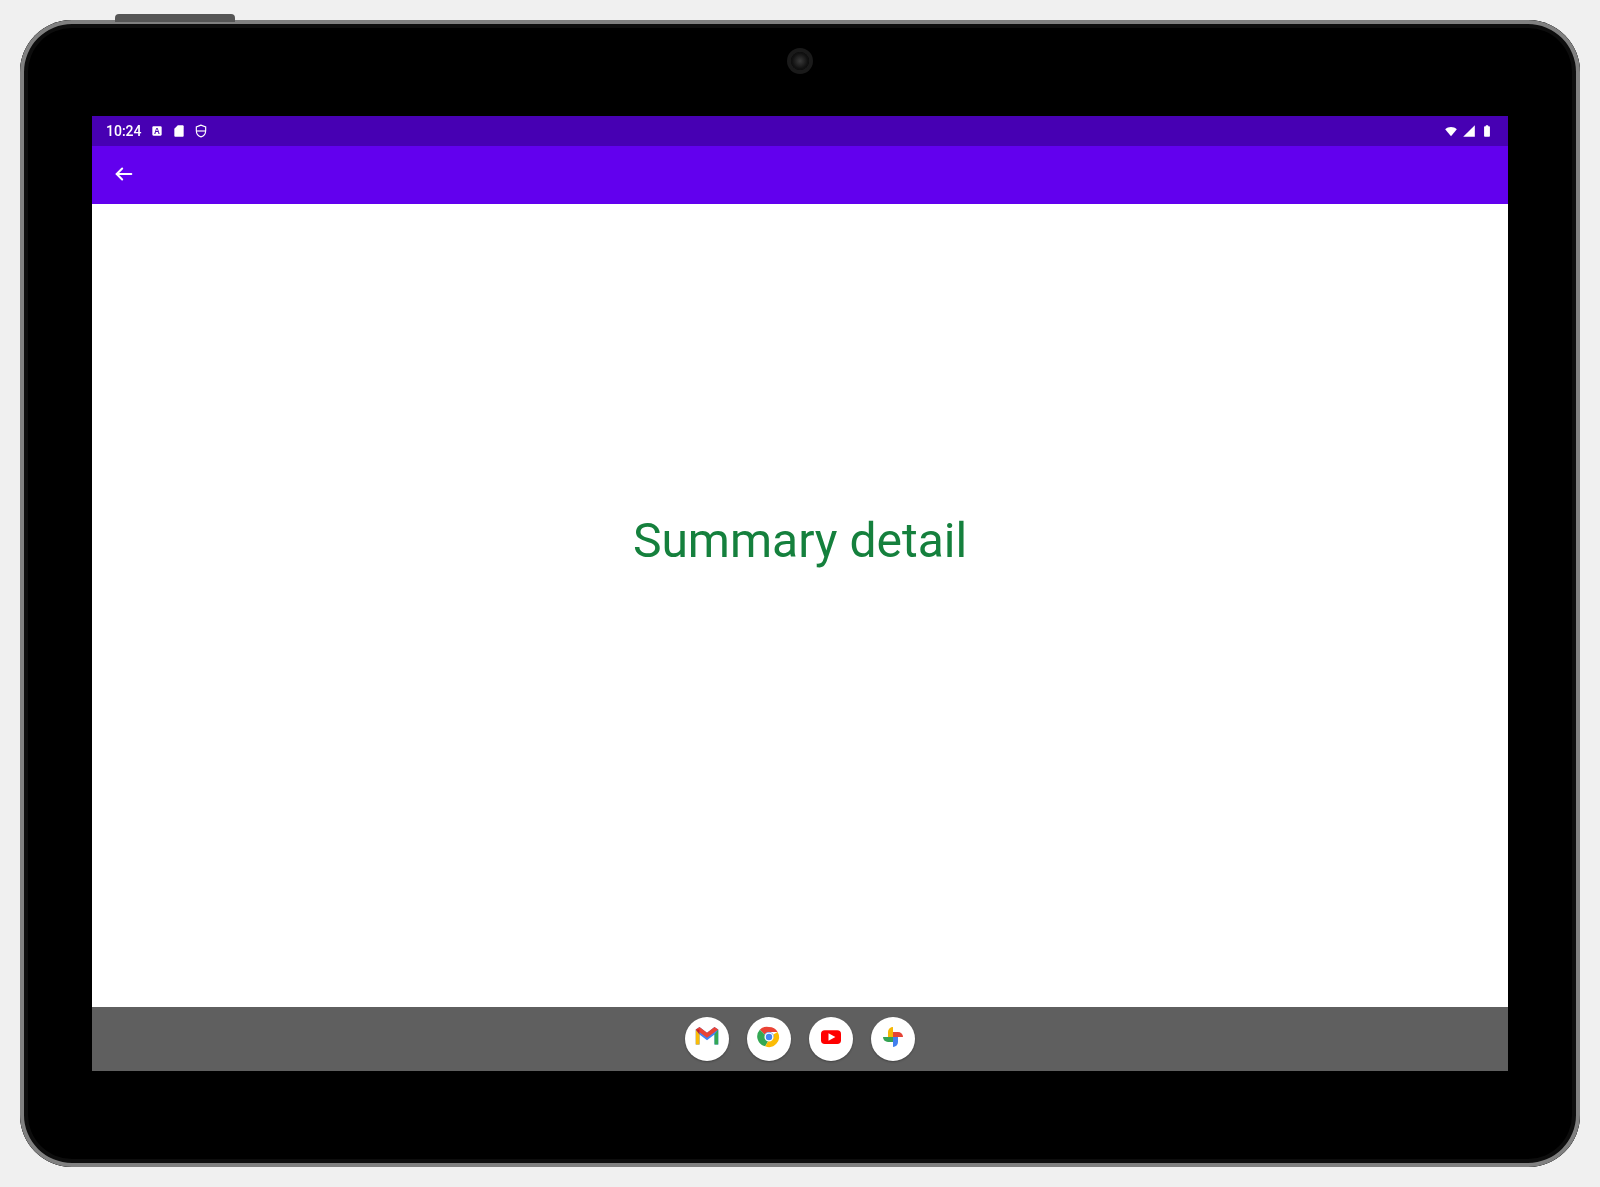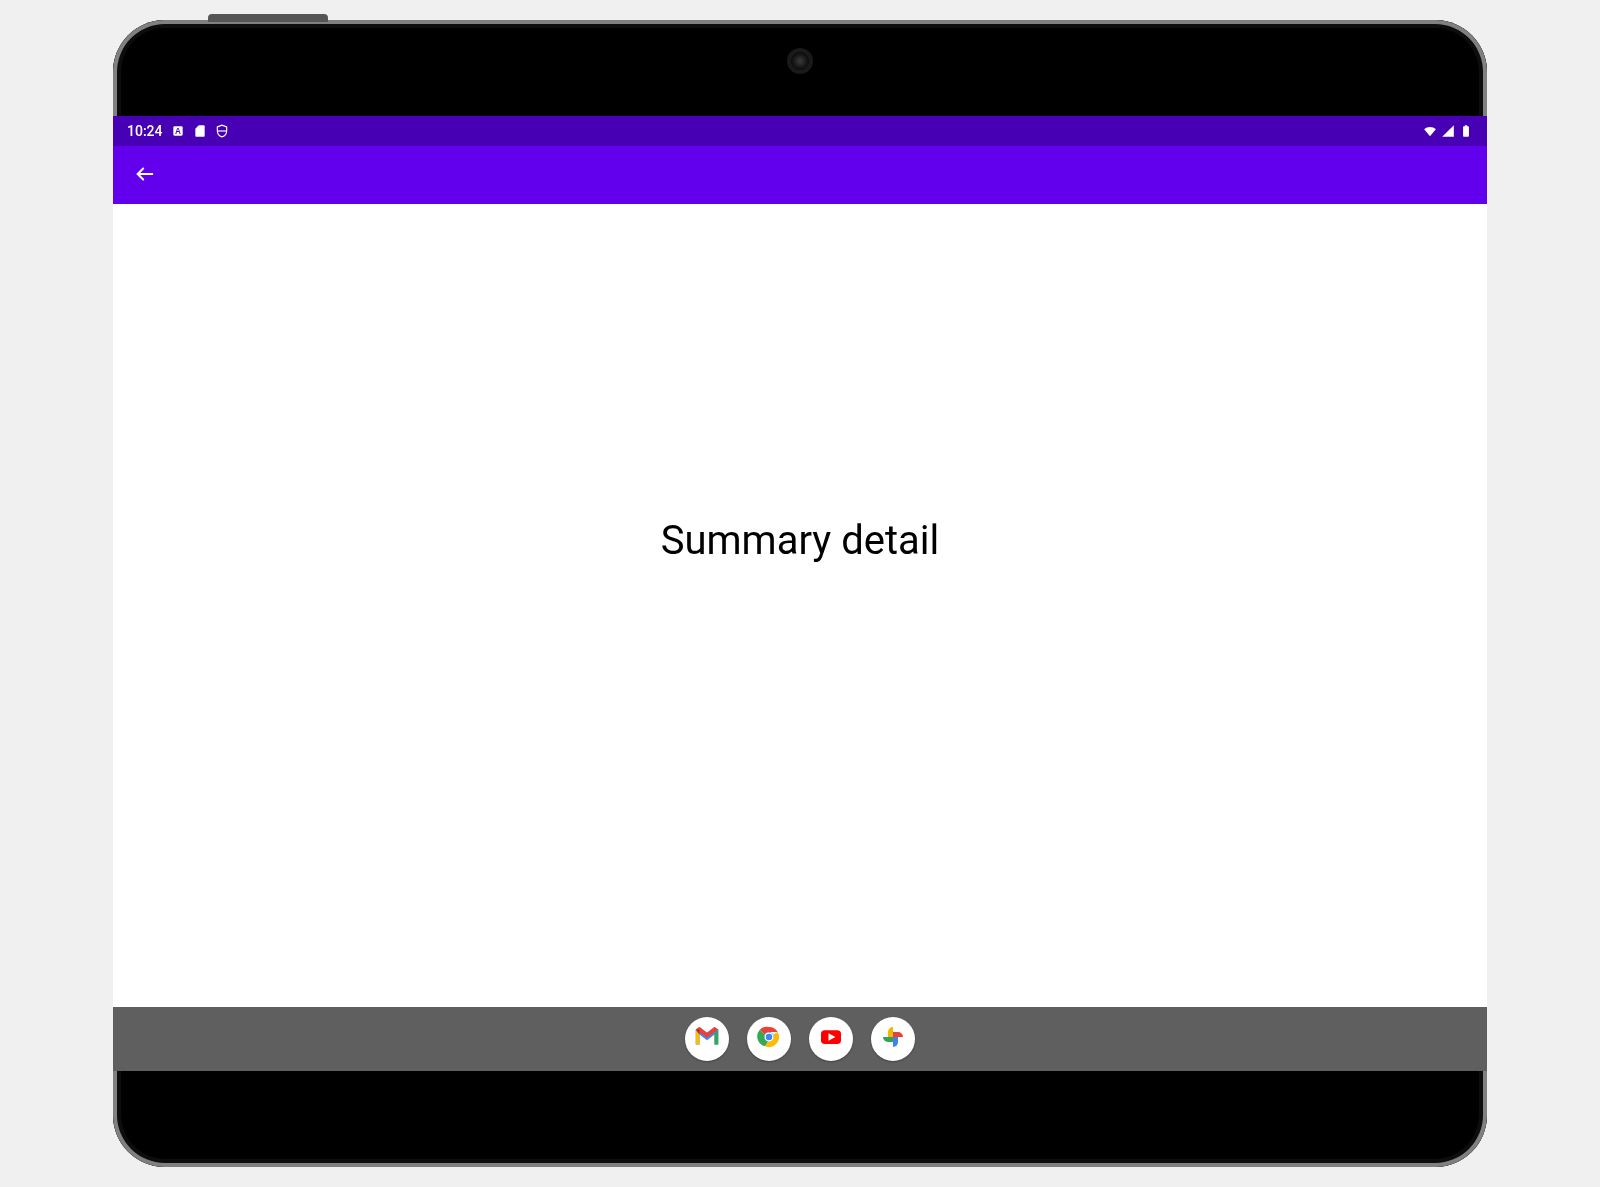--- a/index.html
+++ b/index.html
@@ -9,21 +9,21 @@
     background: #f0f0f0;
     display: flex;
     align-items: center;
     justify-content: center;
     width: 1600px;
     height: 1187px;
   }
 
   
   .device {
-    width: 1374px;
+    width: 1560px;
     height: 1147px;
     background: #000;
     border-radius: 52px;
     position: relative;
     box-shadow:
       inset 0 0 0 4px #808080,
       inset 0 0 0 8px #0d0d0d;
     display: flex;
     align-items: center;
     justify-content: center;
@@ -95,22 +95,22 @@
 
   
   .content {
     flex: 1;
     background: #fff;
     display: flex;
     align-items: center;
     justify-content: center;
   }
   .content-text {
-    color: #000000;
-    font-size: 40px;
+    color: #15803d;
+    font-size: 48px;
     font-weight: 400;
     margin-top: -130px;
   }
 
   
   .taskbar {
     height: 64px;
     background: #5f5f5f;
     display: flex;
     align-items: center;

